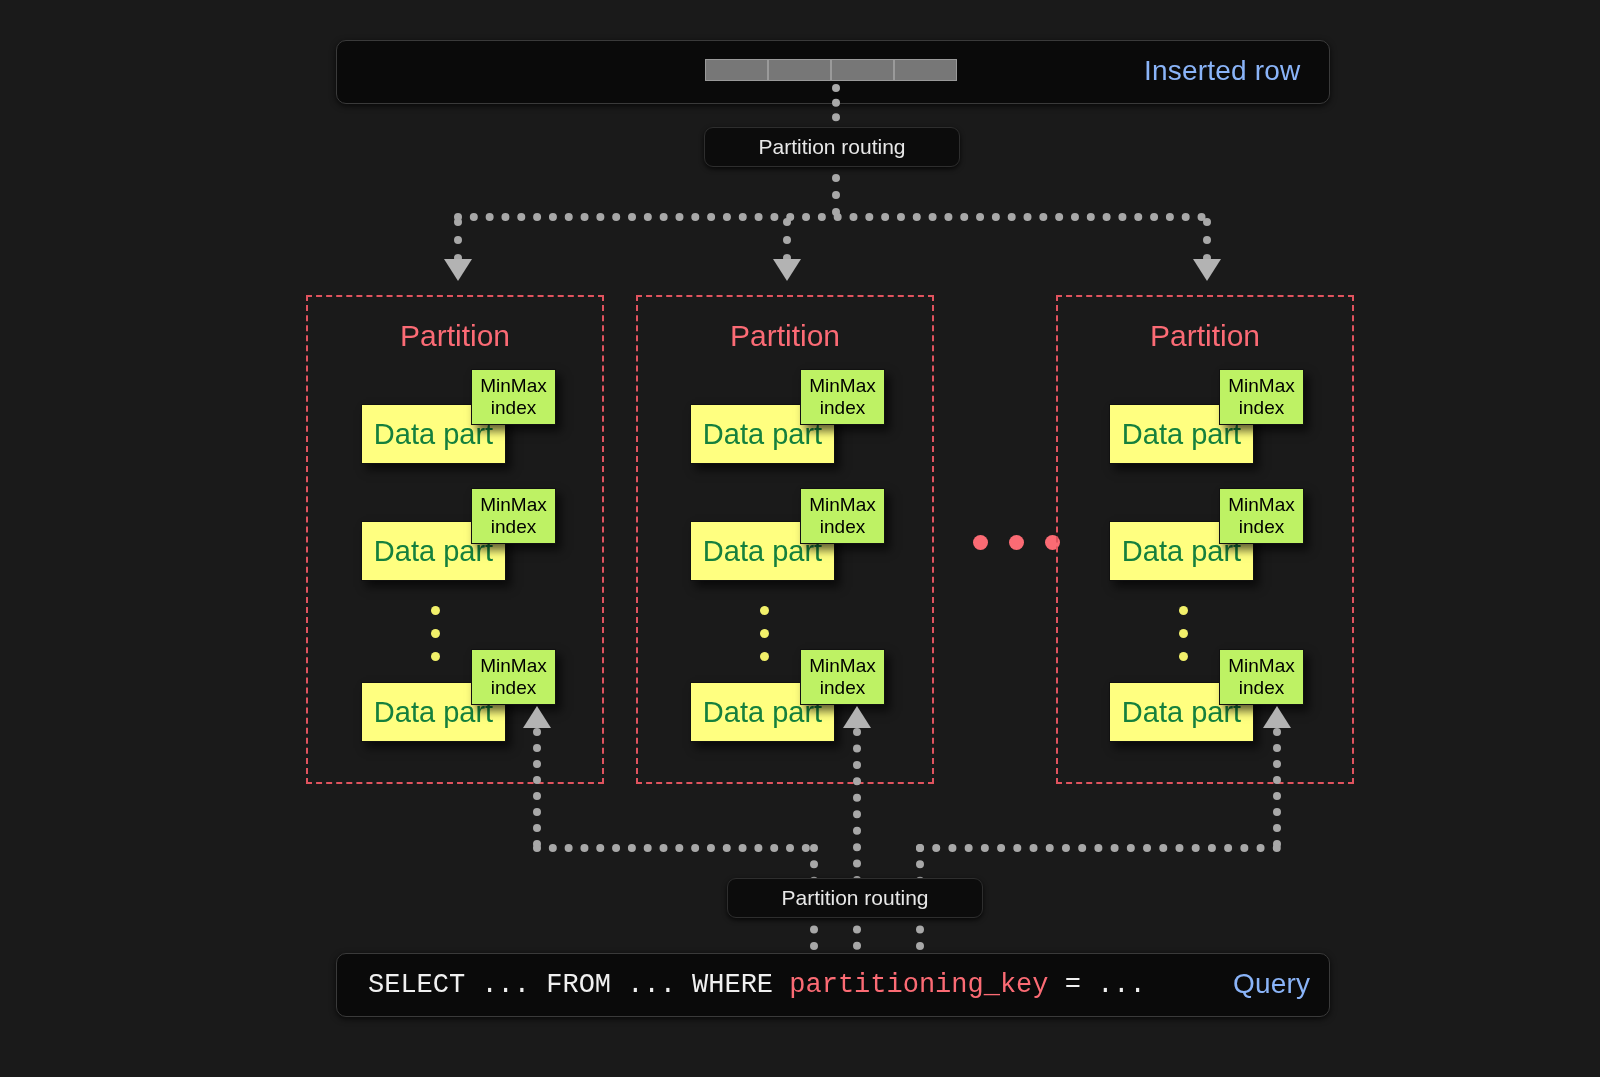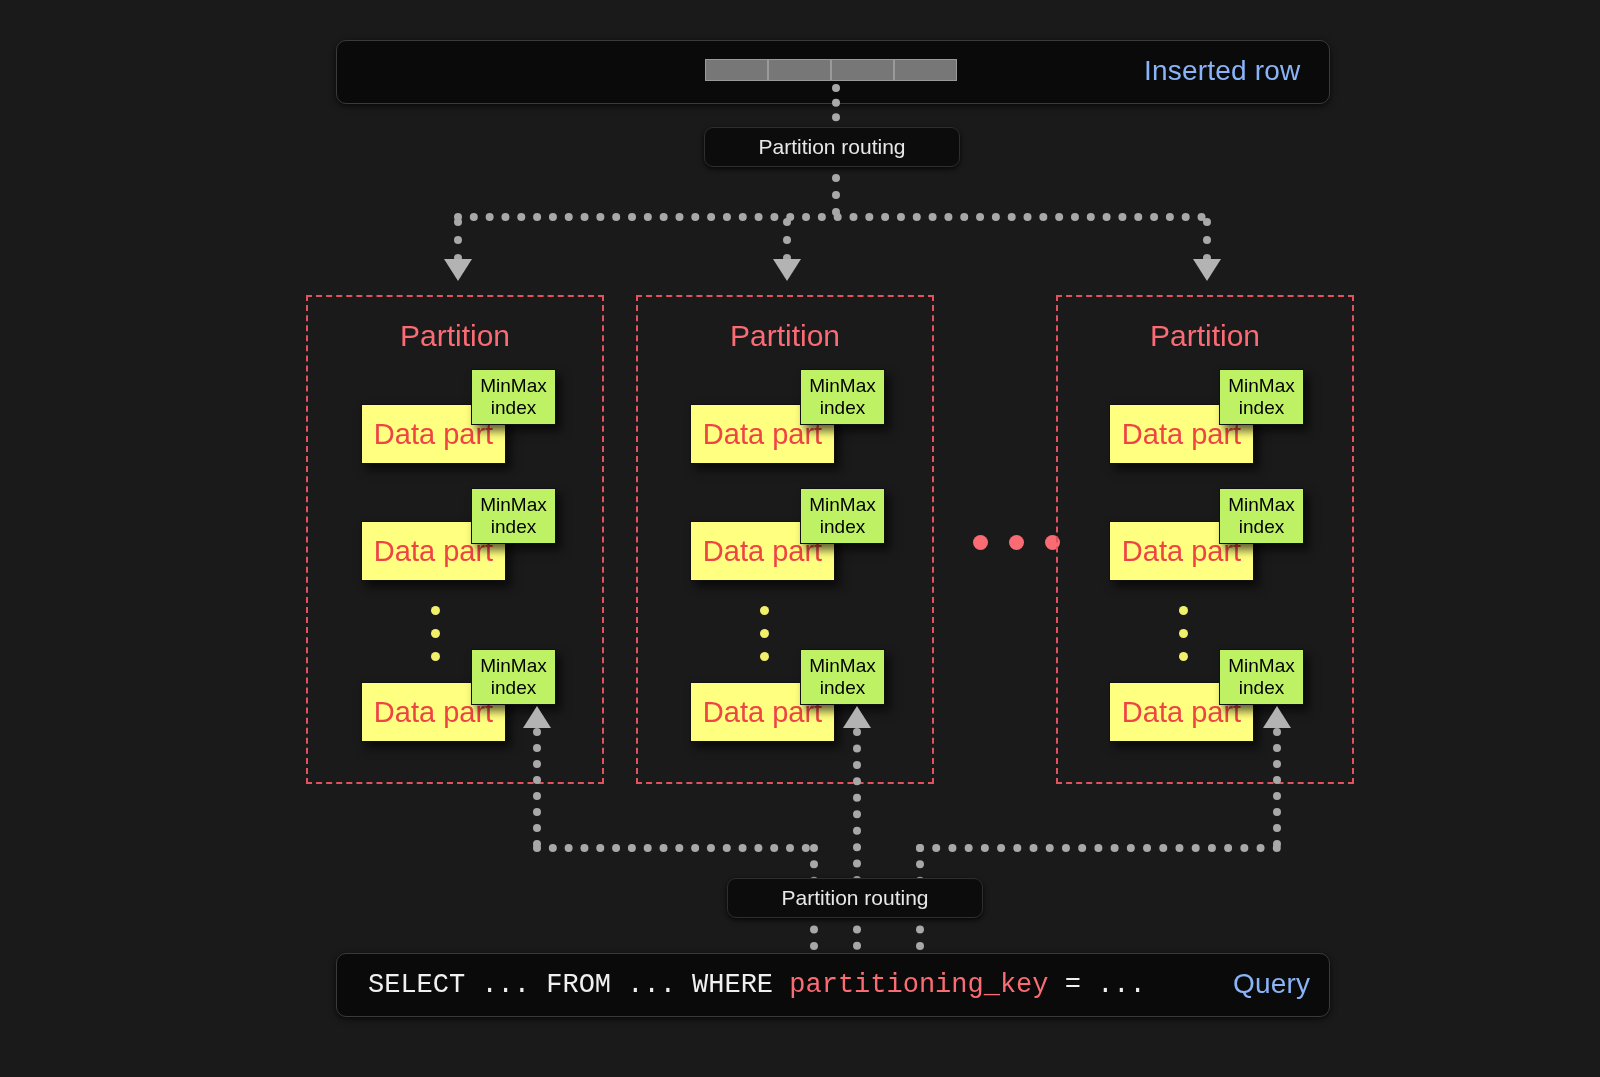--- a/index.html
+++ b/index.html
@@ -78,21 +78,21 @@
     text-align: center;
     color: #fb6b75;
     font-size: 30px;
   }
 
   
   .data-part {
     position: absolute;
     background: #ffff80;
     border: 1px solid #111;
-    color: #ef4444;
+    color: #15803d;
     font-size: 29px;
     display: flex;
     align-items: center;
     justify-content: center;
     box-shadow: 5px 6px 9px rgba(0,0,0,.62);
     z-index: 3;
   }
   .minmax {
     position: absolute;
     background: #bef264;

